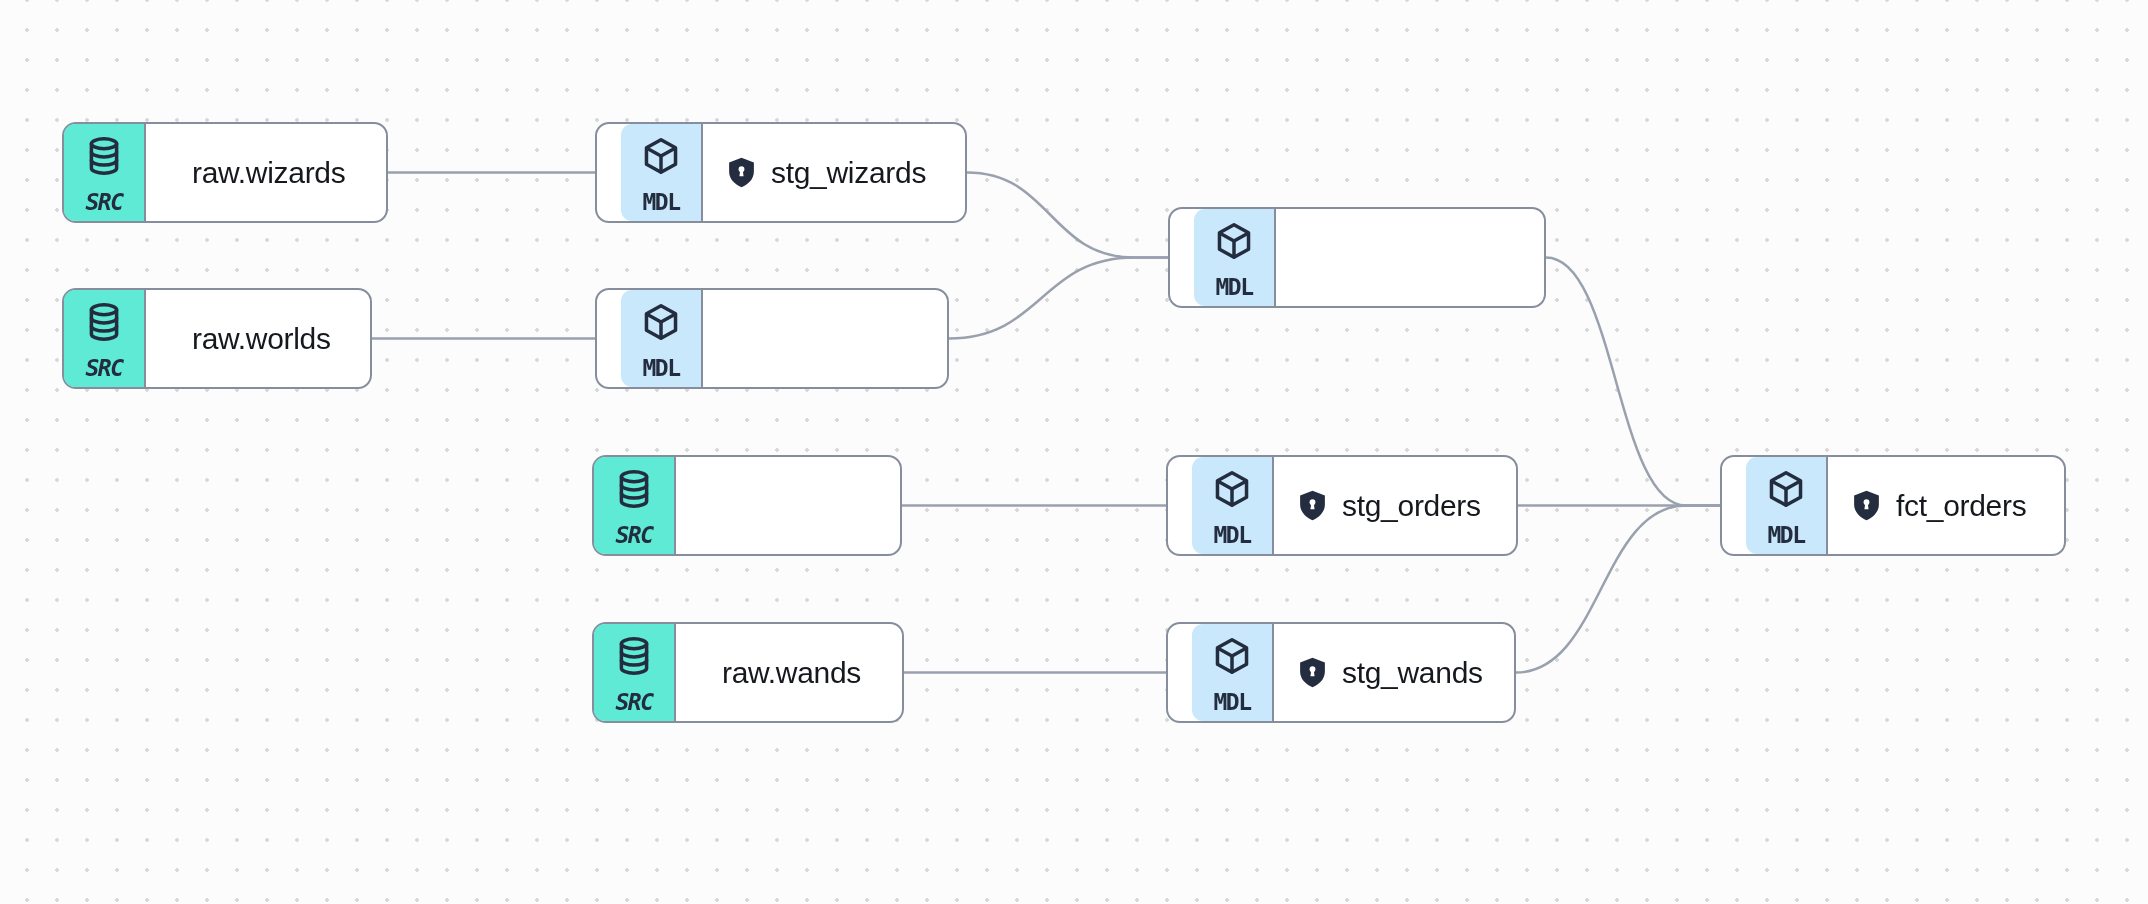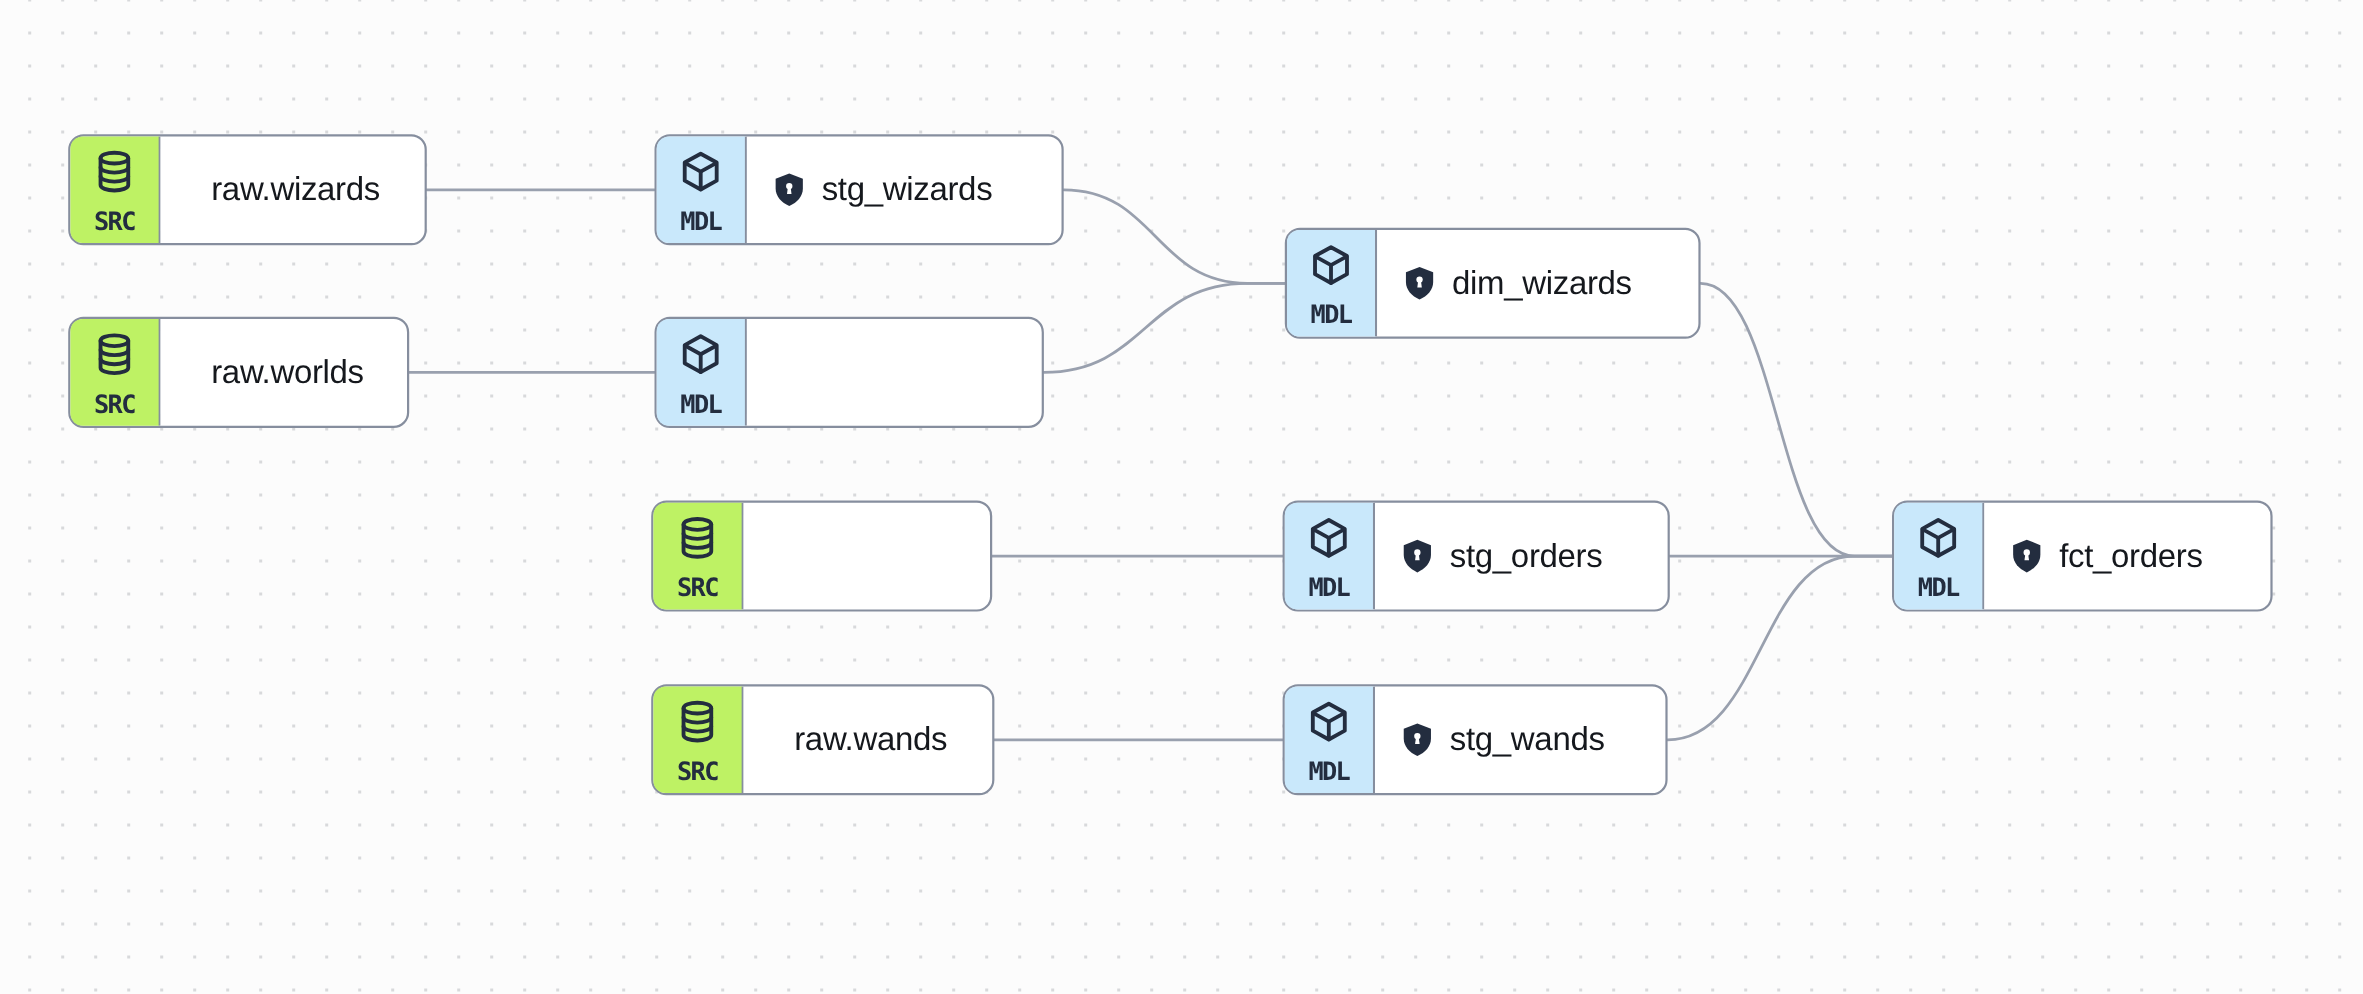--- a/index.html
+++ b/index.html
@@ -22,22 +22,22 @@
     background: #ffffff; border: 2px solid #868e9e; border-radius: 14px;
     cursor: pointer;
   }
   .badge {
     width: 82px; flex: none; box-sizing: border-box;
     border-right: 2px solid #868e9e; border-radius: 11px 0 0 11px;
     display: flex; flex-direction: column; align-items: center;
     justify-content: space-between; padding: 11px 0 7px 0;
     color: #232d3f;
   }
-  .node.source .badge { background: #bef264; }
-  .node.model  .badge { background: #c9e8fb; }
+  .node.source .badge { background: #5eead4; font-style: italic; }
+  .node.model  .badge { background: #c9e8fb; margin-left: 24px; }
   .badge .icon { display: flex; }
   .badge .icon svg { width: 42px; height: 42px; }
   .badge-label {
     font-family: "DejaVu Sans Mono", monospace;
     font-size: 23px; font-weight: bold; letter-spacing: -1.5px;
     color: #232d3f; line-height: 1;
   }
   .body {
     flex: 1; display: flex; align-items: center;
     padding-left: 46px; gap: 13px; overflow: hidden;
@@ -136,30 +136,20 @@
         <div class="badge">
           <span class="icon">
             <svg viewBox="0 0 24 24" fill="none" stroke="currentColor" stroke-width="2" stroke-linecap="round" stroke-linejoin="round">
               <path d="M12 2.7 20.3 7.3v9.4L12 21.3 3.7 16.7V7.3Z"></path>
               <path d="M4 7.6l8 4.4 8-4.4"></path>
               <path d="M12 12v9.2"></path>
             </svg>
           </span>
           <span class="badge-label">MDL</span>
         </div>
-        <div class="body">
-          <span class="shield">
-            <svg viewBox="0 0 24 24" fill="currentColor">
-              <path d="M12 1.2 21 4.8v6.4c0 5.3-3.8 9.2-9 11.6-5.2-2.4-9-6.3-9-11.6V4.8Z"></path>
-              <circle cx="12" cy="9.6" r="2.1" fill="#ffffff"></circle>
-              <path d="M11.05 10.6h1.9l.55 4.2h-3Z" fill="#ffffff"></path>
-            </svg>
-          </span>
-          <span class="label">dim_wizards</span>
-        </div>
       </div>
       <div class="node source" style="left: 592px; top: 455px; width: 310px; height: 101px;">
         <div class="badge">
           <span class="icon">
             <svg viewBox="0 0 24 24" fill="none" stroke="currentColor" stroke-width="2" stroke-linecap="round" stroke-linejoin="round">
               <ellipse cx="12" cy="5" rx="7.2" ry="2.8"></ellipse>
               <path d="M4.8 5v14a7.2 2.8 0 0 0 14.4 0V5"></path>
               <path d="M4.8 9.7a7.2 2.8 0 0 0 14.4 0"></path>
               <path d="M4.8 14.4a7.2 2.8 0 0 0 14.4 0"></path>
             </svg>

